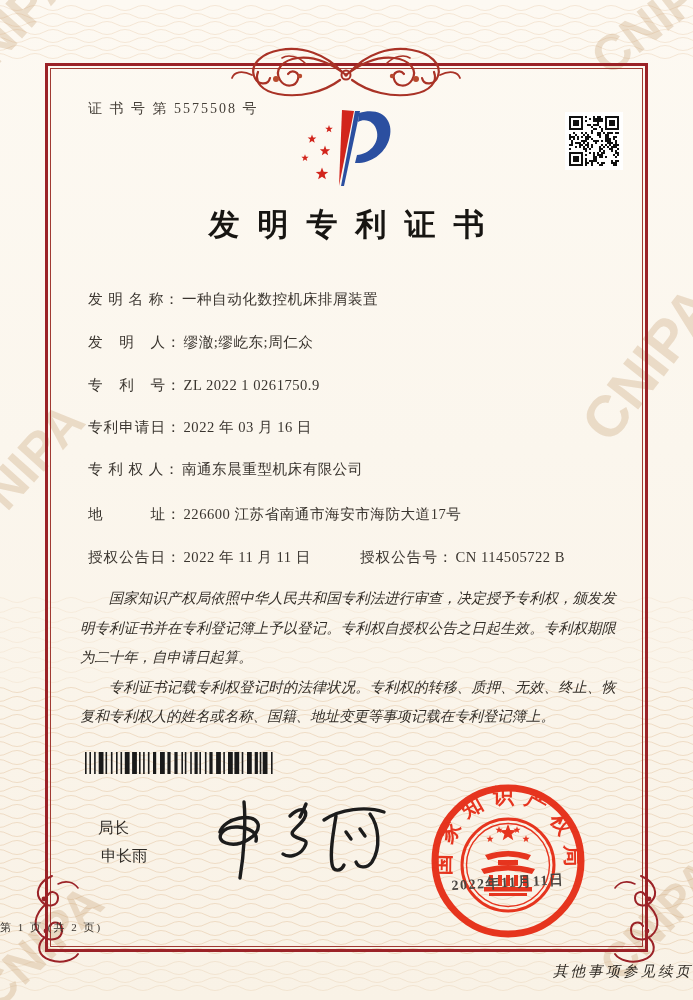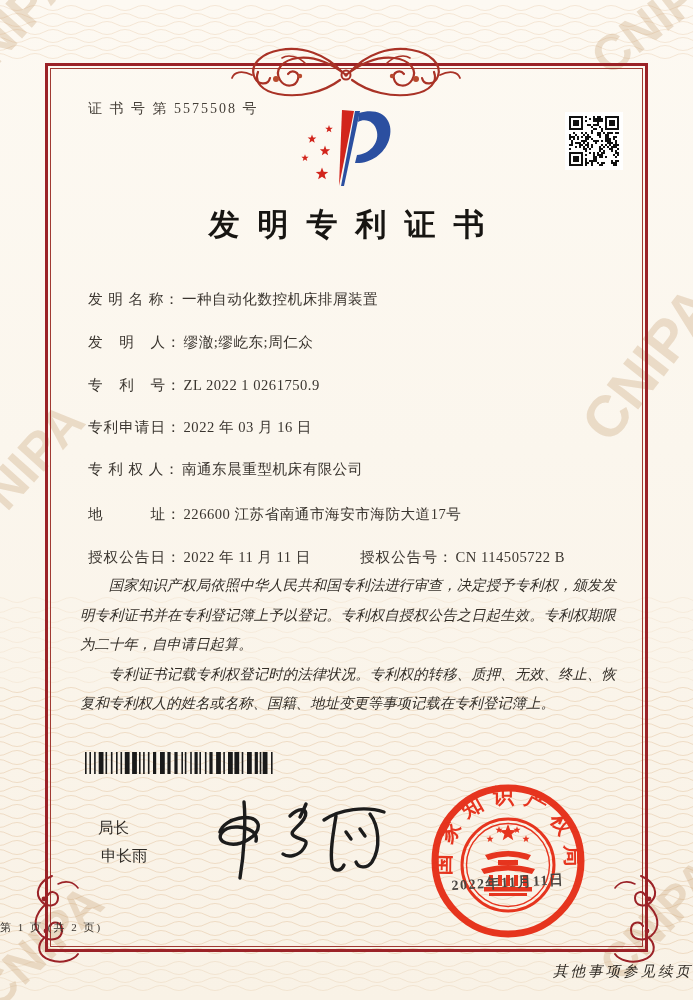--- a/index.html
+++ b/index.html
@@ -25,21 +25,21 @@
   #title{position:absolute;left:0;top:204px;width:693px;text-align:center;
       font-size:31px;font-weight:bold;letter-spacing:18px;text-indent:18px;color:#171512;}
   
   .field-row{position:absolute;left:88px;font-size:14.6px;color:#3a352f;white-space:nowrap;}
   .field-label{display:inline-block;min-width:88px;letter-spacing:1px;}
   .field-value{margin-left:2px;letter-spacing:.5px;}
   #fr0{top:290px}#fr1{top:333px}#fr2{top:376px}#fr3{top:418px}
   #fr4{top:460px}#fr5{top:505px}#fr6{top:548px}
   #grant-no-pair{position:absolute;left:272px;top:0;}
   
-  #body-text{position:absolute;left:80px;top:571px;width:536px;
+  #body-text{position:absolute;left:80px;top:584px;width:536px;
       font-size:14.4px;line-height:29.5px;text-align:justify;color:#332e28;
       font-style:italic;}
   #body-text p{margin:0;text-indent:2em;}
   
   #barcode{position:absolute;left:85px;top:752px;width:190px;height:22px;}
   
   #signer-title{position:absolute;left:98px;top:818px;font-size:15.5px;color:#2e2a25;}
   #signer-name{position:absolute;left:101px;top:846px;font-size:15.5px;color:#2e2a25;}
   #signature{position:absolute;left:198px;top:792px;}
   

